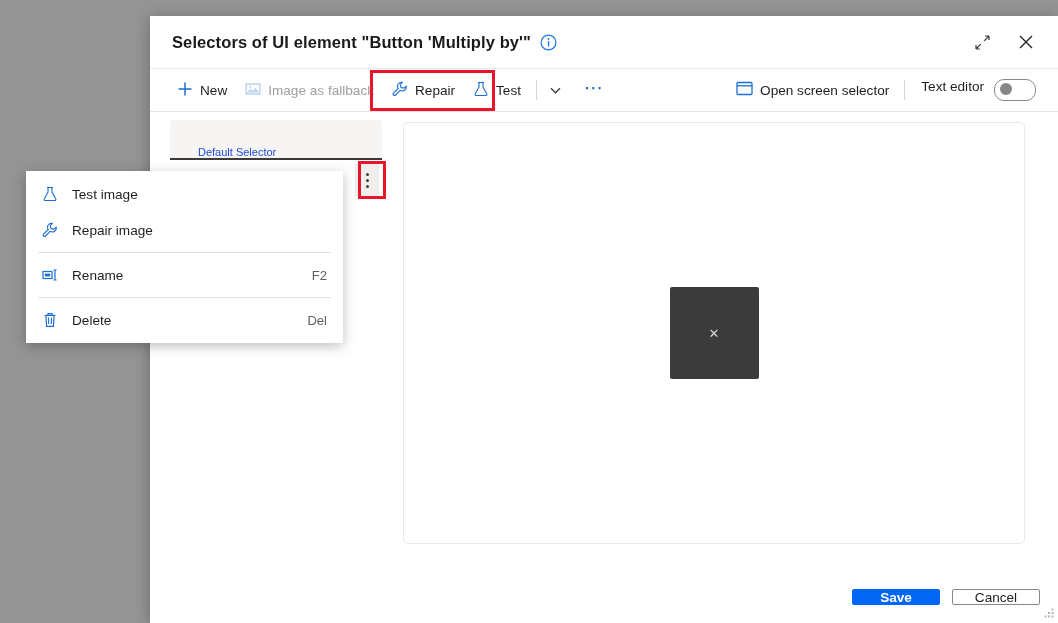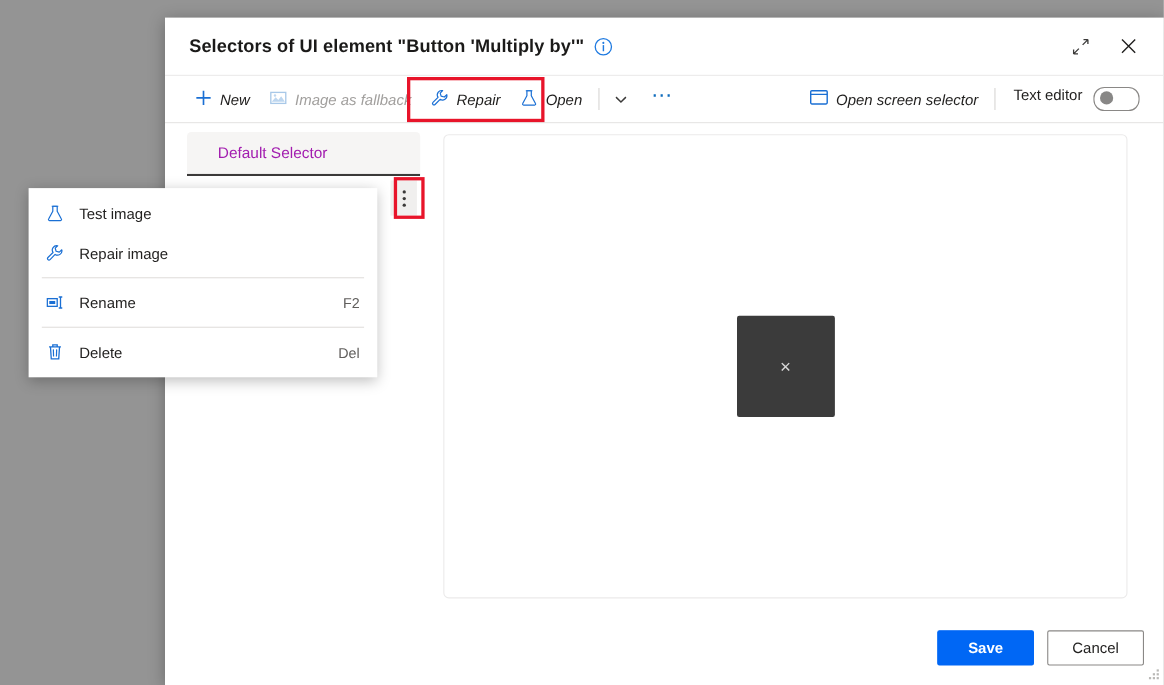--- a/index.html
+++ b/index.html
@@ -77,21 +77,20 @@
     display: flex;
     align-items: center;
     gap: 7px;
     height: 32px;
     padding: 0 9px;
     font-size: 13.6px;
     color: #201f1e;
     cursor: pointer;
     white-space: nowrap;
     border-radius: 2px;
-    font-style: italic;
   }
   .tb-item.disabled {
     color: #a19f9d;
     cursor: default;
   }
   .tb-sep {
     width: 1px;
     height: 20px;
     background: #d8d6d4;
     margin: 0 6px;
@@ -173,25 +172,25 @@
   .left-panel {
     position: absolute;
     left: 20px;
     top: 8px;
     width: 212px;
     height: 470px;
   }
   .sel-item {
     height: 40px;
     display: flex;
-    align-items: center;
+    align-items: flex-end;
     padding-left: 28px;
     box-sizing: border-box;
-    font-size: 14px;
-    color: #a21caf;
+    font-size: 11px;
+    color: #1d4ed8;
     background: #f6f5f4;
     border-radius: 4px 4px 0 0;
     cursor: pointer;
   }
   .sel-item.active {
     border-bottom: 2px solid #3b3a39;
   }
   .sel-row2 {
     position: relative;
     height: 40px;
@@ -257,21 +256,21 @@
 
   
   .footer {
     position: absolute;
     right: 18px;
     bottom: 18px;
     display: flex;
     gap: 12px;
   }
   .btn {
-    height: 32px;
+    height: 16px;
     min-width: 88px;
     font-size: 13.6px;
     border-radius: 2px;
     display: flex;
     align-items: center;
     justify-content: center;
     cursor: pointer;
     box-sizing: border-box;
     padding: 0 14px;
   }
@@ -398,21 +397,21 @@
       <span>Repair</span>
     </div>
 
     <div class="tb-item">
       <span class="tb-ico">
         <svg width="16" height="16" viewBox="0 0 16 16">
           <path d="M6 1.5 L6 6 L2.2 13.1 a0.9 0.9 0 0 0 0.8 1.4 L13 14.5 a0.9 0.9 0 0 0 0.8 -1.4 L10 6 L10 1.5 Z" fill="none" stroke="#1a6fd4" stroke-width="1.1" stroke-linejoin="round"></path>
           <path d="M5 1.5 L11 1.5" fill="none" stroke="#1a6fd4" stroke-width="1.1"></path>
         </svg>
       </span>
-      <span>Open</span>
+      <span>Test</span>
     </div>
 
     <div class="tb-sep"></div>
 
     <div class="tb-chevron">
       <svg width="13" height="13" viewBox="0 0 13 13">
         <path d="M2 4.3 L6.5 8.8 L11 4.3" fill="none" stroke="#3b3a39" stroke-width="1.3"></path>
       </svg>
     </div>
 

